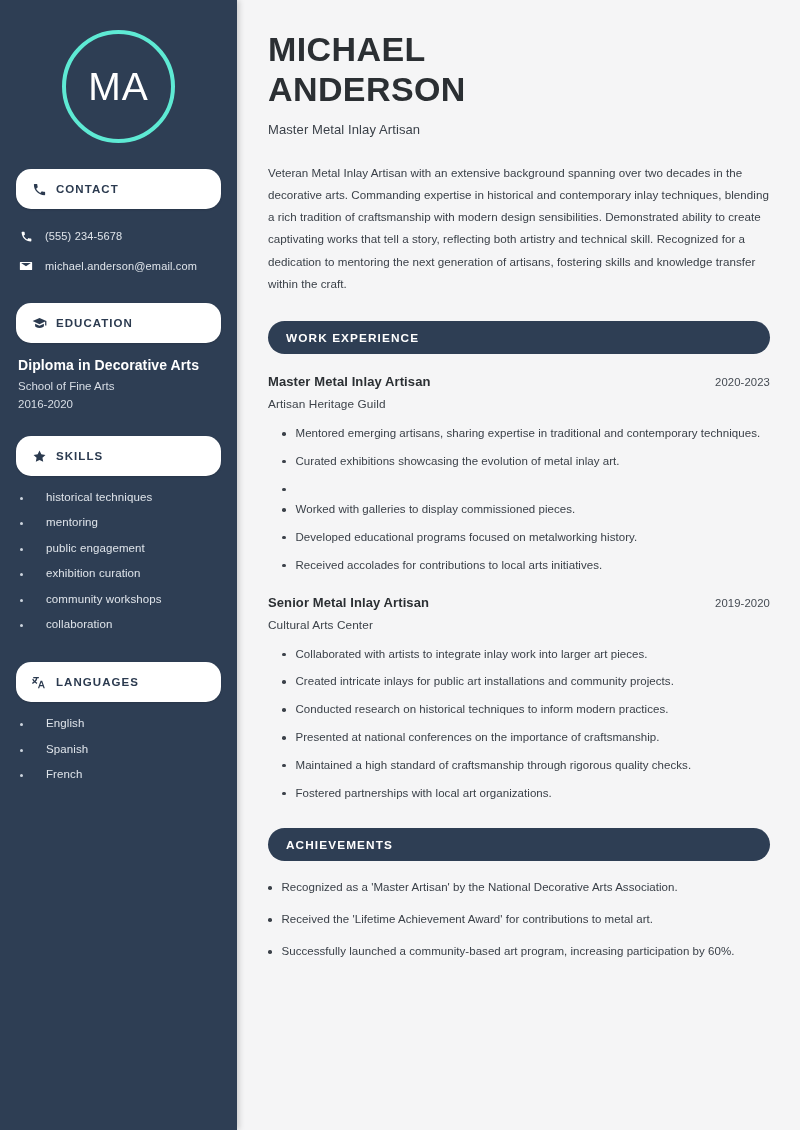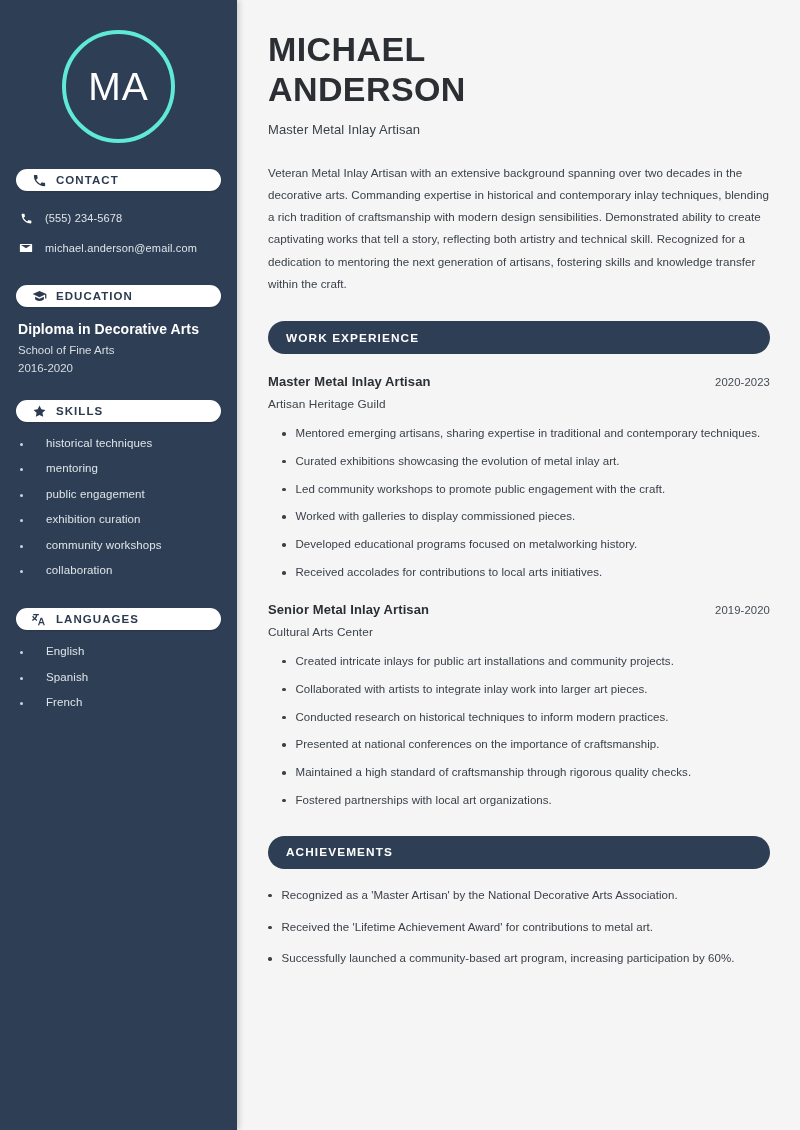--- a/index.html
+++ b/index.html
@@ -41,21 +41,21 @@
     color:#ffffff;
     font-size:39px;
     font-weight:400;
     letter-spacing:1px;
     line-height:1;
   }
 
   
   .pill {
     margin:0 16px;
-    height:22px;
+    height:40px;
     background:#ffffff;
     border-radius:15px;
     display:flex; align-items:center;
     padding-left:16px;
     box-shadow:0 1px 2px rgba(0,0,0,0.14);
   }
   .pill .pill-ico { width:15px; height:15px; flex:0 0 15px; display:block; margin-right:9px; }
   .pill .pill-ico svg { display:block; width:15px; height:15px; fill:#2b3a4f; }
   .pill-label {
     color:#2b3a4f;
@@ -320,21 +320,20 @@
         <div class="m-li">
           <span class="m-dot"></span>
           <span class="m-li-text">Mentored emerging artisans, sharing expertise in traditional and contemporary techniques.</span>
         </div>
         <div class="m-li">
           <span class="m-dot"></span>
           <span class="m-li-text">Curated exhibitions showcasing the evolution of metal inlay art.</span>
         </div>
         <div class="m-li">
           <span class="m-dot"></span>
-          <span class="m-li-text">Led community workshops to promote public engagement with the craft.</span>
         </div>
         <div class="m-li">
           <span class="m-dot"></span>
           <span class="m-li-text">Worked with galleries to display commissioned pieces.</span>
         </div>
         <div class="m-li">
           <span class="m-dot"></span>
           <span class="m-li-text">Developed educational programs focused on metalworking history.</span>
         </div>
         <div class="m-li">
@@ -346,25 +345,25 @@
 
     <div class="job">
       <div class="job-head">
         <span class="job-title">Senior Metal Inlay Artisan</span>
         <span class="job-dates">2019-2020</span>
       </div>
       <div class="job-org">Cultural Arts Center</div>
       <div class="m-list">
         <div class="m-li">
           <span class="m-dot"></span>
+          <span class="m-li-text">Collaborated with artists to integrate inlay work into larger art pieces.</span>
+        </div>
+        <div class="m-li">
+          <span class="m-dot"></span>
           <span class="m-li-text">Created intricate inlays for public art installations and community projects.</span>
-        </div>
-        <div class="m-li">
-          <span class="m-dot"></span>
-          <span class="m-li-text">Collaborated with artists to integrate inlay work into larger art pieces.</span>
         </div>
         <div class="m-li">
           <span class="m-dot"></span>
           <span class="m-li-text">Conducted research on historical techniques to inform modern practices.</span>
         </div>
         <div class="m-li">
           <span class="m-dot"></span>
           <span class="m-li-text">Presented at national conferences on the importance of craftsmanship.</span>
         </div>
         <div class="m-li">

